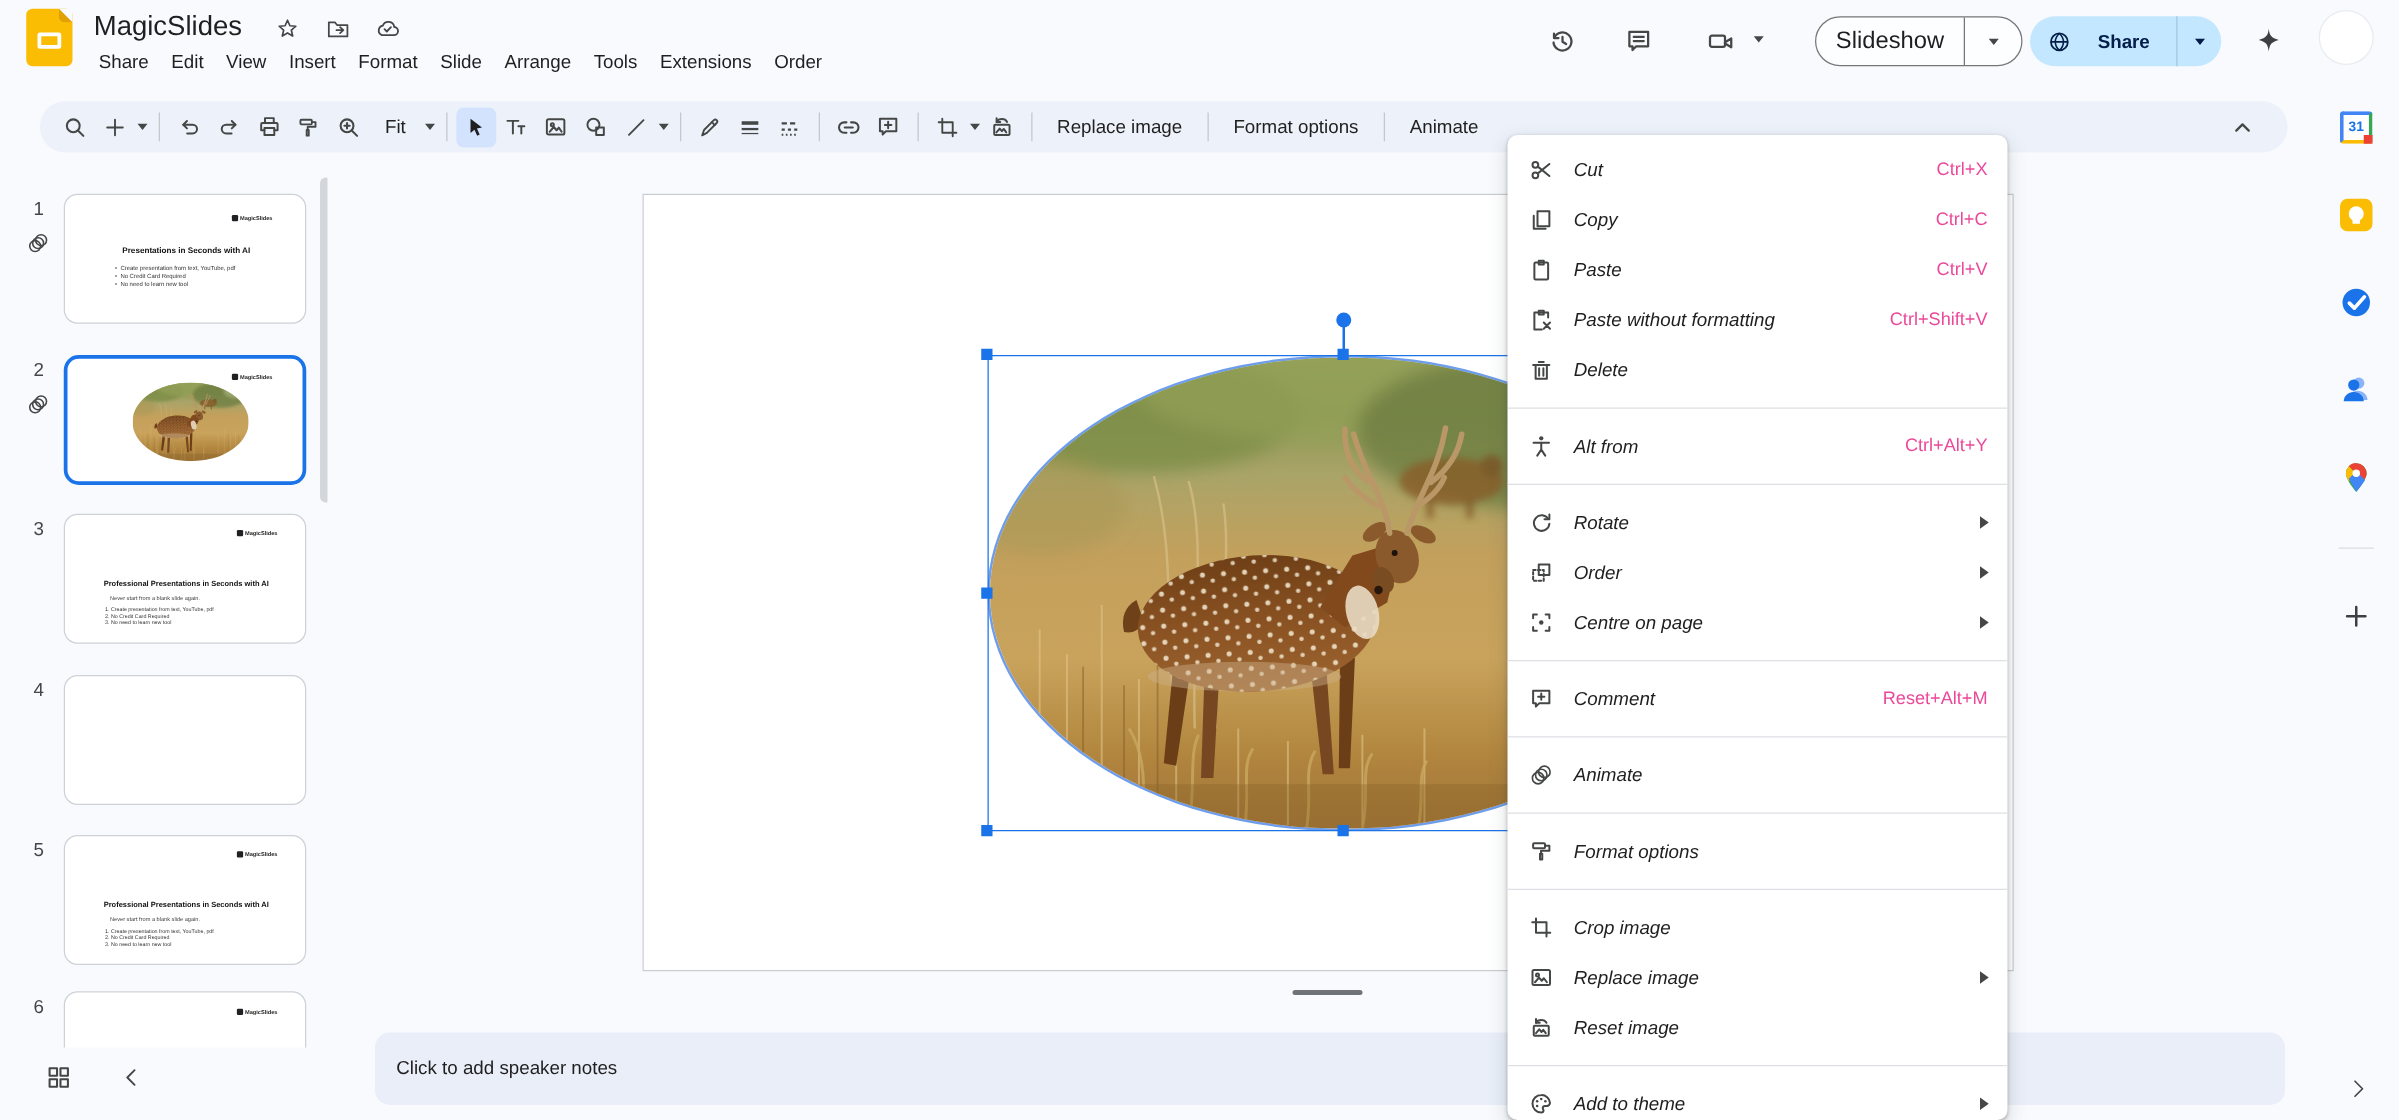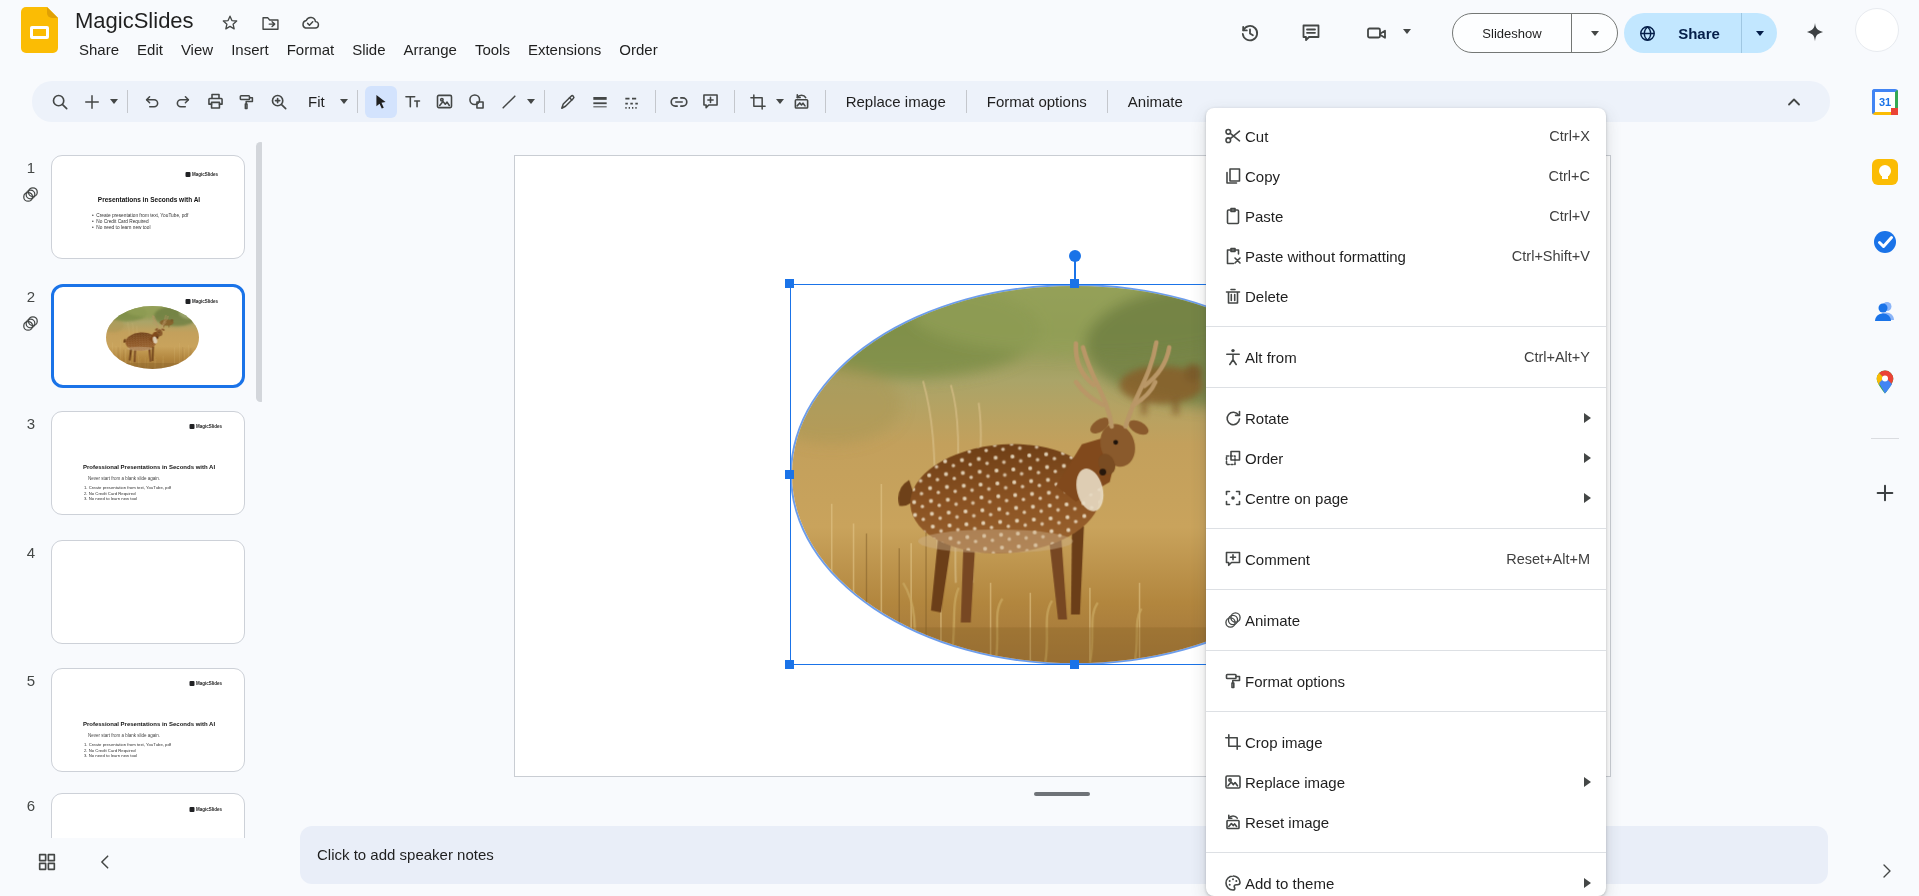--- a/index.html
+++ b/index.html
@@ -20,21 +20,21 @@
   .logo .page { position:absolute; left:9px; top:19px; width:19px; height:13px; border:3px solid #fff; border-radius:2px; }
   .title { left:75px; top:8px; font-size:22px; color:#1f1f1f; }
   .tb-ic { top:12px; width:22px; height:22px; display:flex; align-items:center; justify-content:center; }
   .menubar { left:70px; top:39px; display:flex; font-size:15px; color:#1f1f1f; }
   .menubar span { padding:2px 9px 4px; border-radius:6px; cursor:default; }
   .rt-ic { top:20px; width:26px; height:26px; display:flex; align-items:center; justify-content:center; }
   .caret { width:0; height:0; border-left:4.5px solid transparent; border-right:4.5px solid transparent;
            border-top:5.5px solid #444746; }
   .pill { top:13px; height:40px; border-radius:20px; display:flex; align-items:center; }
   .slideshow { left:1452px; width:166px; border:1px solid #747775; background:#fdfeff; }
-  .slideshow .lbl { flex:1; text-align:center; font-size:13px; color:#1f1f1f; }
+  .slideshow .lbl { flex:1; text-align:center; font-size:19px; color:#1f1f1f; }
   .slideshow .dd { width:46px; height:100%; border-left:1px solid #747775; display:flex; align-items:center; justify-content:center; }
   .share { left:1624px; width:153px; background:#c2e7ff; color:#062e6f; }
   .share .g { margin-left:14px; }
   .share .lbl { flex:1; text-align:center; font-size:15px; font-weight:bold; color:#041e49; }
   .share .dd { width:36px; height:100%; border-left:1px solid #9fc7e2; display:flex; align-items:center; justify-content:center; }
   .share .caret{ border-top-color:#041e49; }
   .avatar { left:1855px; top:8px; width:44px; height:44px; border-radius:50%; background:#ffffff; border:1px solid #e8ebf0; }
 
   
   .toolbar { left:32px; top:81px; width:1798px; height:41px; background:#edf2fa; border-radius:20px;
@@ -79,23 +79,23 @@
   .notesbar { left:300px; top:826px; width:1528px; height:58px; background:#e9eef8; border-radius:12px;
               font-size:15px; color:#1f1f1f; line-height:58px; padding-left:17px; }
   .grid-btn { left:36px; top:851px; width:22px; height:22px; }
   .chevL { left:96px; top:852px; width:20px; height:20px; }
 
   
   .cmenu { left:1206px; top:108px; width:400px; height:788px; background:#fff; border-radius:8px;
            box-shadow:0 1px 3px rgba(60,64,67,.3), 0 6px 16px rgba(60,64,67,.18); padding-top:8px; overflow:hidden; z-index:50; }
   .mi { display:flex; align-items:center; height:40px; }
   .mi .micon { width:24px; margin-left:15px; display:flex; justify-content:center; flex:none; }
-  .mi .mlabel { font-size:15px; color:#1f1f1f; white-space:nowrap; }
+  .mi .mlabel { margin-left:14px; font-size:15px; color:#1f1f1f; white-space:nowrap;font-style:italic; }
   .mi .sp { flex:1; }
-  .mi .mshort { margin-right:16px; font-size:14.5px; color:#404040; }
+  .mi .mshort { margin-right:16px; font-size:14.5px; color:#ec4899; }
   .mi .marrow { margin-right:15px; width:0; height:0; border-left:7px solid #444746;
                 border-top:5px solid transparent; border-bottom:5px solid transparent; }
   .msep { height:1px; background:#dde0e4; margin:10px 0; }
 
   
   .rail-ic { left:1872px; width:26px; height:26px; }
   .cal { background:#fff; border:3px solid #4285f4; border-right-color:#34a853; border-bottom-color:#fbbc04;
          border-radius:3px; font-size:11px; font-weight:bold; color:#1a73e8; text-align:center; line-height:20px; }
   .cal i { position:absolute; right:-3px; bottom:-3px; width:7px; height:7px; background:#ea4335; }
   .keep { background:#fbbc04; border-radius:6px; }

